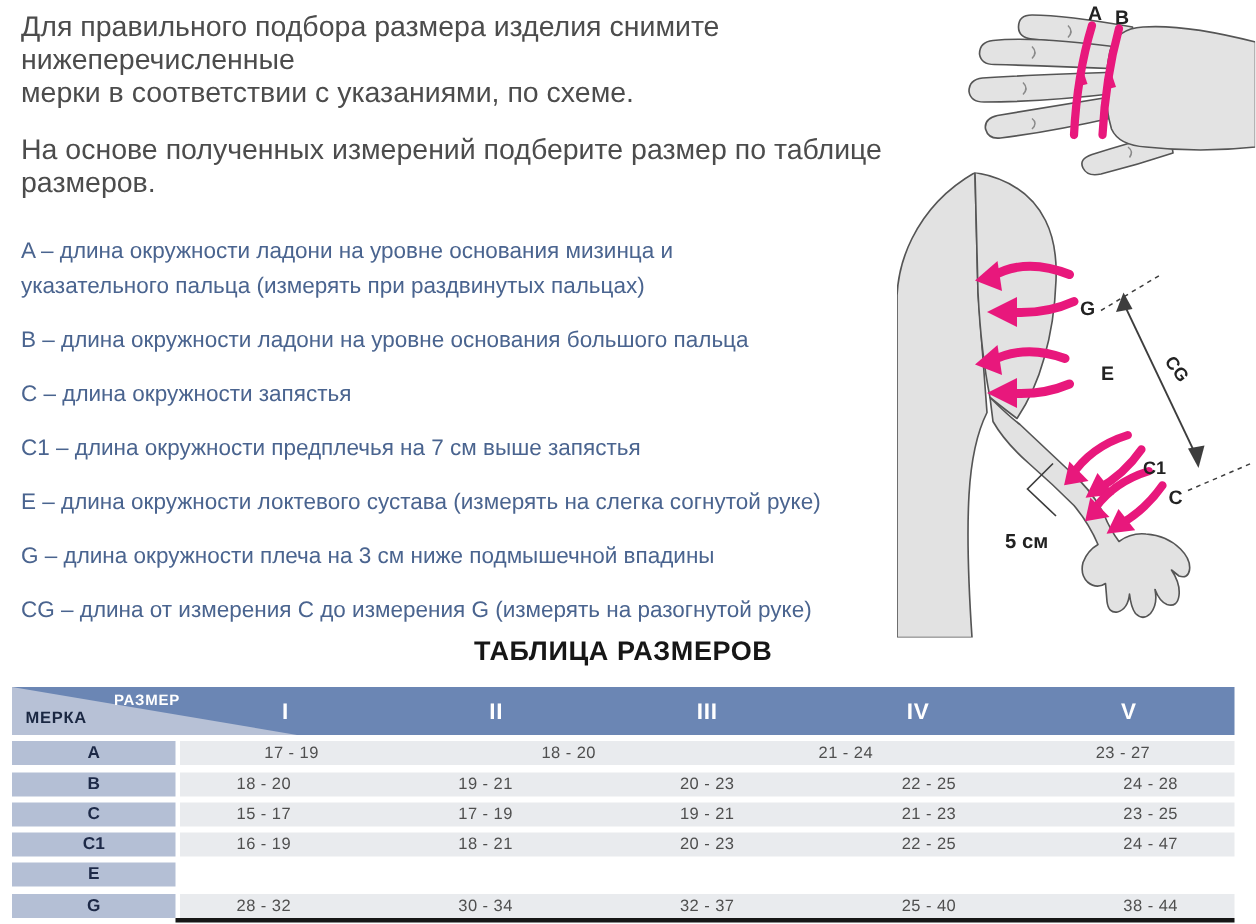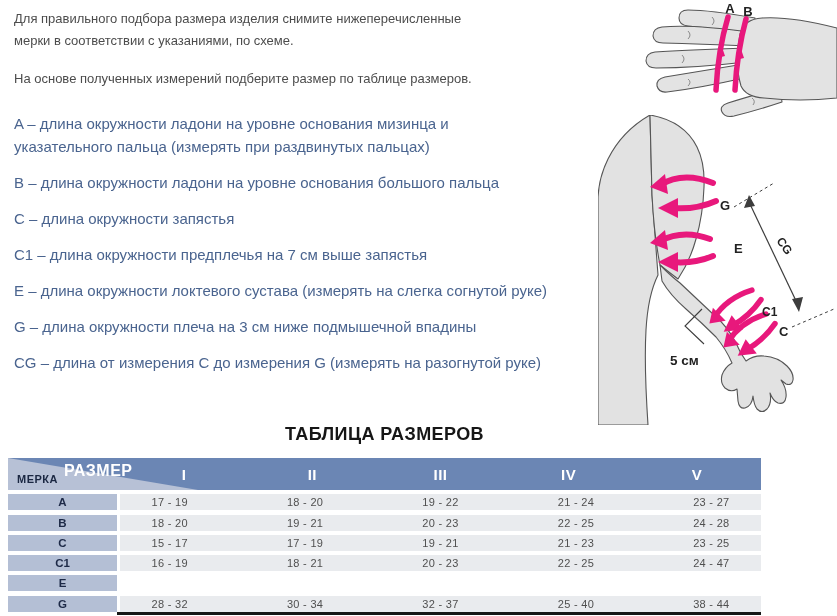--- a/index.html
+++ b/index.html
@@ -1,32 +1,32 @@
 <!DOCTYPE html>
 <html><head>
 <meta charset="utf-8">
 <style>
   html,body{margin:0;padding:0;background:#fff;}
   .page{position:relative;width:837px;height:616px;background:#ffffff;overflow:hidden;
         font-family:"Liberation Sans",sans-serif;}
   
   .text-col{position:absolute;left:14px;top:6px;width:578px;}
-  .intro{color:#4c4c4c;font-size:13px;line-height:22px;white-space:pre-line;}
+  .intro{color:#4c4c4c;font-size:19px;line-height:22px;white-space:pre-line;}
   .intro-1{margin:2px 0 16px 0;}
   .intro-2{margin:0 0 22px 0;}
   .m-item{color:#4a648f;font-size:15px;line-height:23px;margin-bottom:13px;white-space:pre-line;}
   .note{color:#f24b9e;font-size:15px;margin-top:20px;white-space:pre;}
   .note .ext{margin-left:52px;}
   
-  .table-wrap{position:absolute;left:8px;top:424px;width:753px;}
+  .table-wrap{position:absolute;left:8px;top:424px;width:815px;}
   .tbl-title{text-align:center;font-weight:bold;font-size:18px;color:#161616;letter-spacing:.4px;height:21px;}
   .thead{position:relative;height:32px;background:#6b86b4;display:flex;margin-top:13px;}
   .corner-tri{position:absolute;left:0;top:0;width:190px;height:32px;background:#b7c1d6;
               clip-path:polygon(0 0,100% 100%,0 100%);z-index:1;}
-  .corner-top{position:absolute;left:56px;top:4px;color:#ffffff;font-size:16px;font-weight:bold;
+  .corner-top{position:absolute;left:68px;top:4px;color:#ffffff;font-size:10px;font-weight:bold;
               letter-spacing:.5px;z-index:2;}
   .corner-bottom{position:absolute;left:9px;top:15px;color:#1a2742;font-size:11px;font-weight:bold;
               letter-spacing:.5px;z-index:2;}
   .hcols{margin-left:112px;flex:1;display:flex;position:relative;z-index:2;}
   .hcol{flex:1;display:flex;align-items:center;justify-content:center;color:#fff;
         font-weight:bold;font-size:15px;letter-spacing:.5px;}
   .trow{display:flex;margin-top:4.3px;height:16px;}
   .trow .lbl{width:109px;margin-right:3px;background:#b4bfd5;display:flex;align-items:center;
              justify-content:center;font-size:11.5px;font-weight:bold;color:#1d2947;}
   .trow .vals{flex:1;background:#e9ebee;display:flex;gap:36px;}
@@ -155,21 +155,20 @@
         <div class="hcol">IV</div>
         <div class="hcol">V</div>
       </div>
     </div>
 
     <div class="trow">
       <div class="lbl">A</div>
       <div class="vals">
         <div class="val">17 - 19</div>
         <div class="val">18 - 20</div>
-        <div class="val">19 - 22</div>
         <div class="val">21 - 24</div>
         <div class="val">23 - 27</div>
       </div>
     </div>
     <div class="trow">
       <div class="lbl">B</div>
       <div class="vals">
         <div class="val">18 - 20</div>
         <div class="val">19 - 21</div>
         <div class="val">20 - 23</div>

